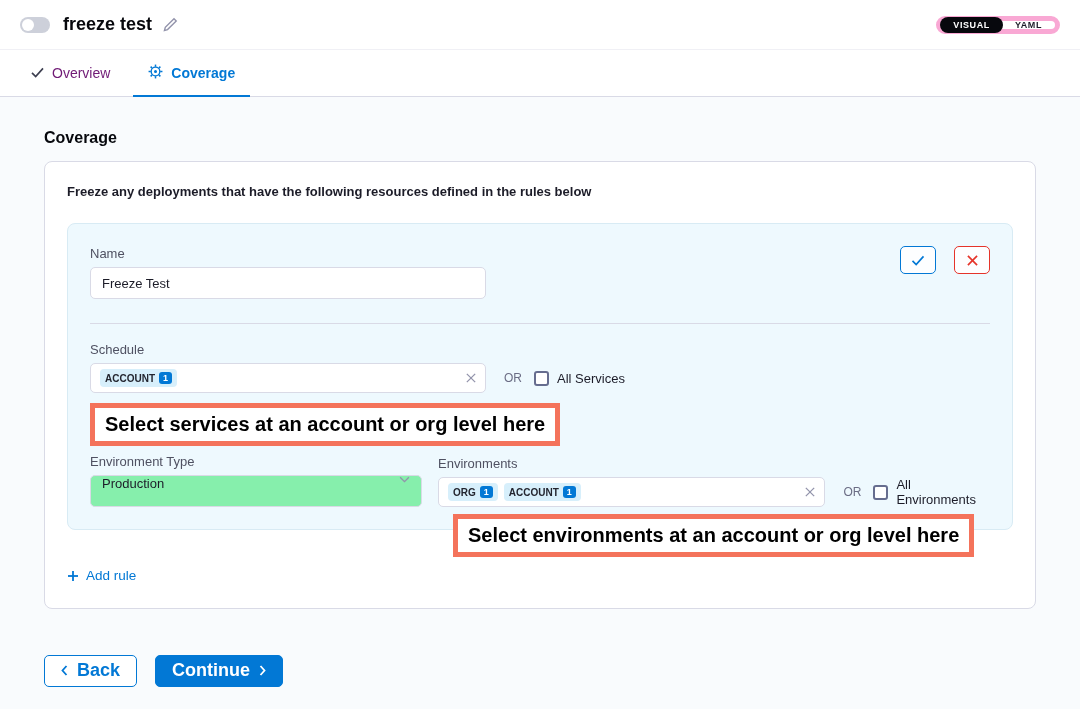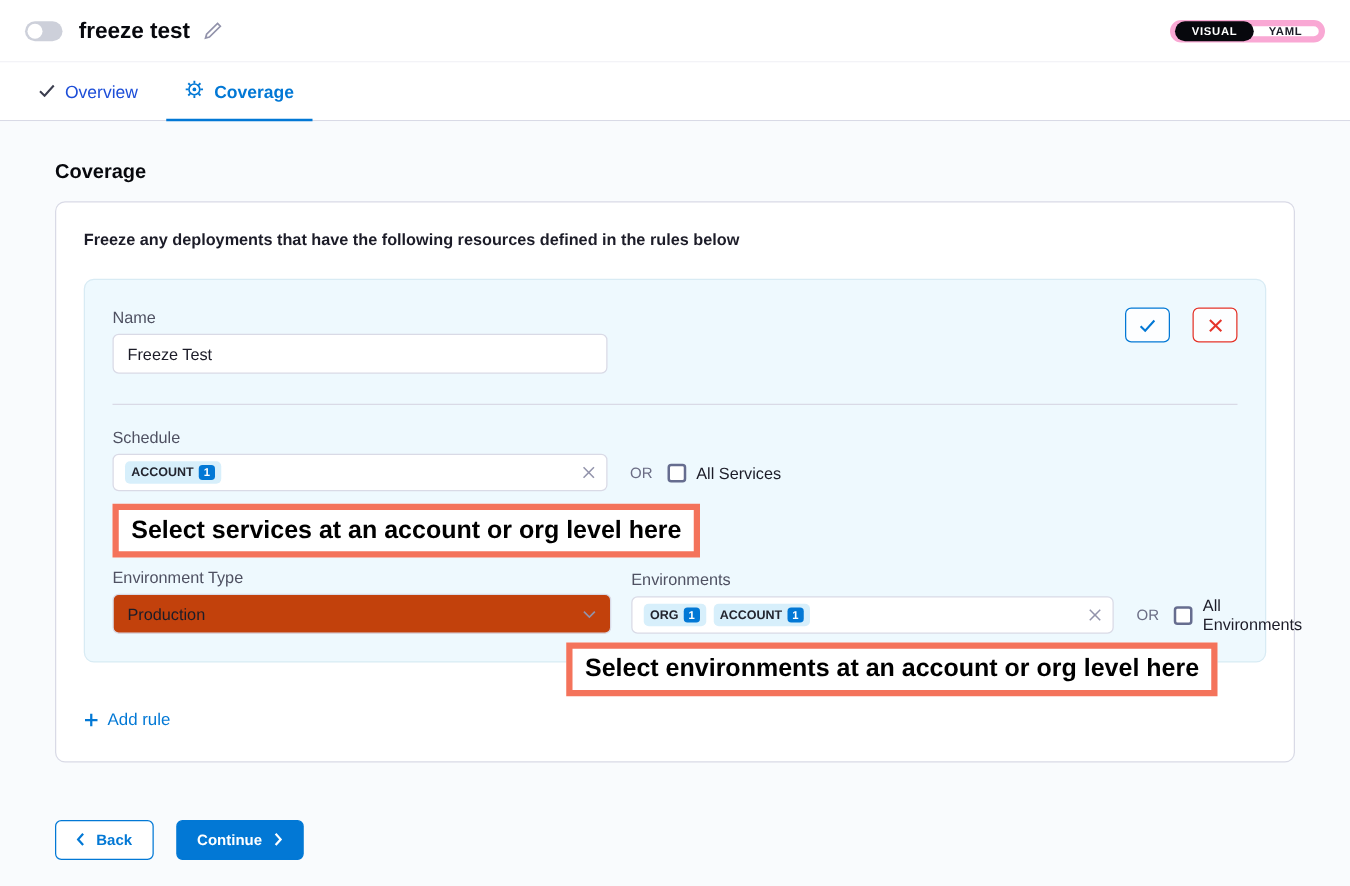--- a/index.html
+++ b/index.html
@@ -16,21 +16,21 @@
   .edit-ic { margin-left:10px; display:flex; align-items:center; cursor:pointer; }
   .view-toggle { margin-left:auto; display:flex; align-items:center; border:5px solid #f9a8d4; border-radius:10px; height:18px; }
   .vt-visual { background:#07080d; color:#fff; border-radius:10px; padding:3px 13px; font-size:9px; font-weight:700;
                letter-spacing:.6px; margin:-1px; cursor:pointer; }
   .vt-yaml { padding:2px 13px; font-size:9px; font-weight:700; letter-spacing:.6px; color:#1c1c28; cursor:pointer; }
 
   
   .tabs { height:47px; display:flex; align-items:stretch; padding:0 16px; background:#fff;
           border-bottom:1px solid #d9dae6; flex:0 0 auto; }
   .tab { display:flex; align-items:center; gap:8px; padding:0 15px; margin-right:8px; font-size:14px;
-         color:#1d4ed8; position:relative; cursor:pointer; }
+         color:#701a75; position:relative; cursor:pointer; }
   .tab.active { color:#0278d5; font-weight:700; }
   .tab.active::after { content:""; position:absolute; left:0; right:0; bottom:-1px; height:2px; background:#0278d5; }
 
   
   .main { flex:1 1 auto; background:#f9fbfd; padding:0 44px; }
   .section-title { font-size:16px; font-weight:700; color:#07080d; margin:32px 0 14px; }
 
   .card { background:#fff; border:1px solid #d9dae6; border-radius:8px; padding:22px; position:relative; }
   .card-desc { font-size:13px; font-weight:700; color:#1c1c28; margin-bottom:24px; }
 
@@ -62,30 +62,30 @@
   .or-label { margin:0 12px 0 18px; color:#6b6d85; font-size:12px; }
   .checkbox-wrap { display:flex; align-items:center; gap:8px; font-size:13px; color:#1c1c28; cursor:pointer; }
   .checkbox { width:15px; height:15px; border:2px solid #666d8f; border-radius:3px; background:#fff; flex:0 0 auto; }
 
   .annotation { display:inline-block; border:5px solid #f4735b; background:#fff; padding:3px 10px;
                 font-size:20px; font-weight:700; color:#000; line-height:1.35; }
   .annotation-1 { margin:10px 0 6px; position:relative; z-index:2;text-align:center; }
   .annotation-2 { position:absolute; top:352px; left:408px; z-index:2; }
 
   .env-row { display:flex; align-items:flex-end; gap:16px; margin-top:2px; }
-  .dropdown { width:399px; height:32px; border:1px solid #d9dae6; border-radius:5px; background:#c2410c;
-              display:flex; align-items:center; justify-content:space-between; padding:0 11px; font-size:13px;
+  .dropdown { width:332px; height:32px; border:1px solid #d9dae6; border-radius:5px; background:#86efac;
+              display:flex; justify-content:space-between; padding:0 11px; font-size:13px;
               color:#1c1c28; cursor:pointer; }
   .env-col2 .row { align-items:center; }
 
   .add-rule { display:inline-flex; align-items:center; gap:7px; margin-top:38px; color:#0278d5; font-size:13.5px;
               font-weight:500; cursor:pointer; }
 
   .footer { display:flex; gap:18px; margin-top:46px; }
-  .btn { height:32px; border-radius:5px; font-size:12px; font-weight:700; display:inline-flex; align-items:center;
+  .btn { height:32px; border-radius:5px; font-size:18px; font-weight:700; display:inline-flex; align-items:center;
          gap:9px; padding:0 16px; cursor:pointer; font-family:"Liberation Sans",sans-serif; }
   .btn-back { background:#fff; border:1px solid #0278d5; color:#0278d5; }
   .btn-continue { background:#0278d5; border:1px solid #0278d5; color:#fff; }
 </style>
 </head>
 <body>
 
 <div class="app">
 
   <div class="header">

